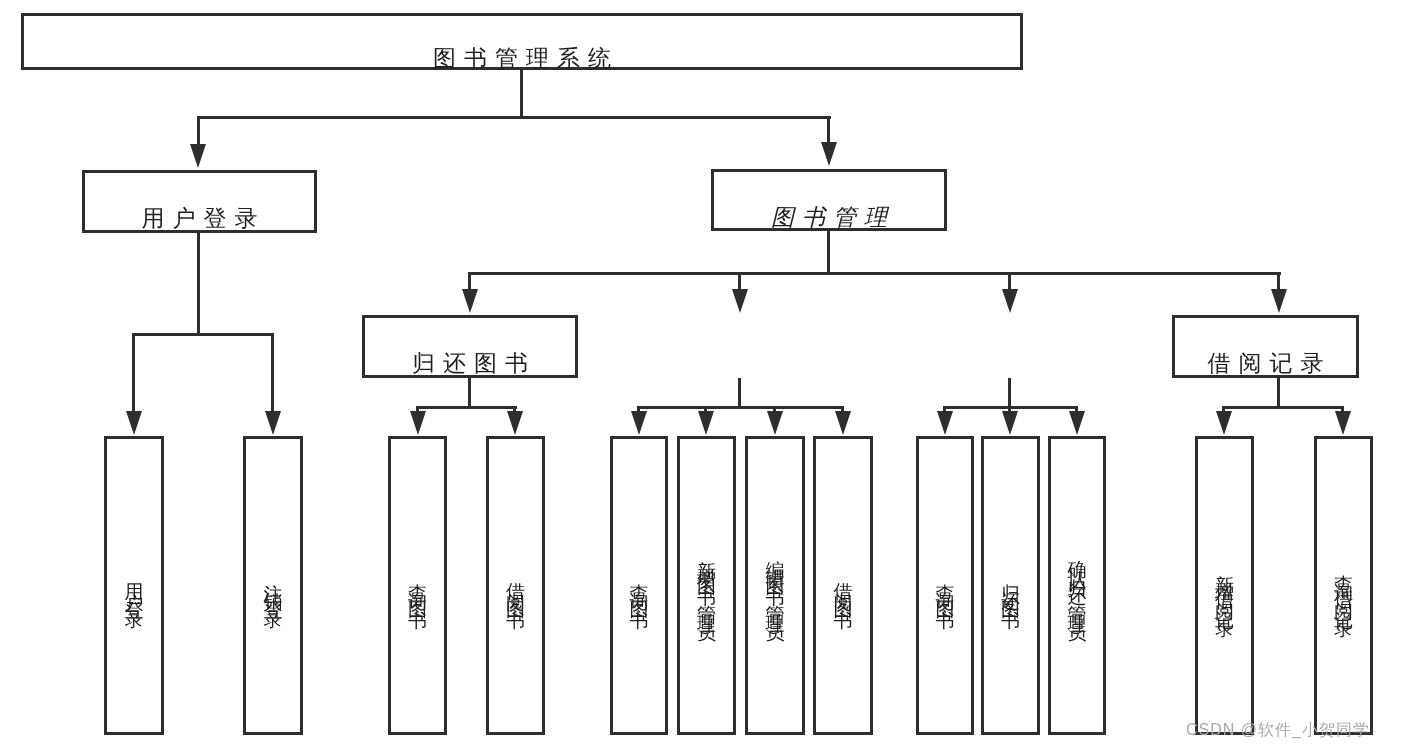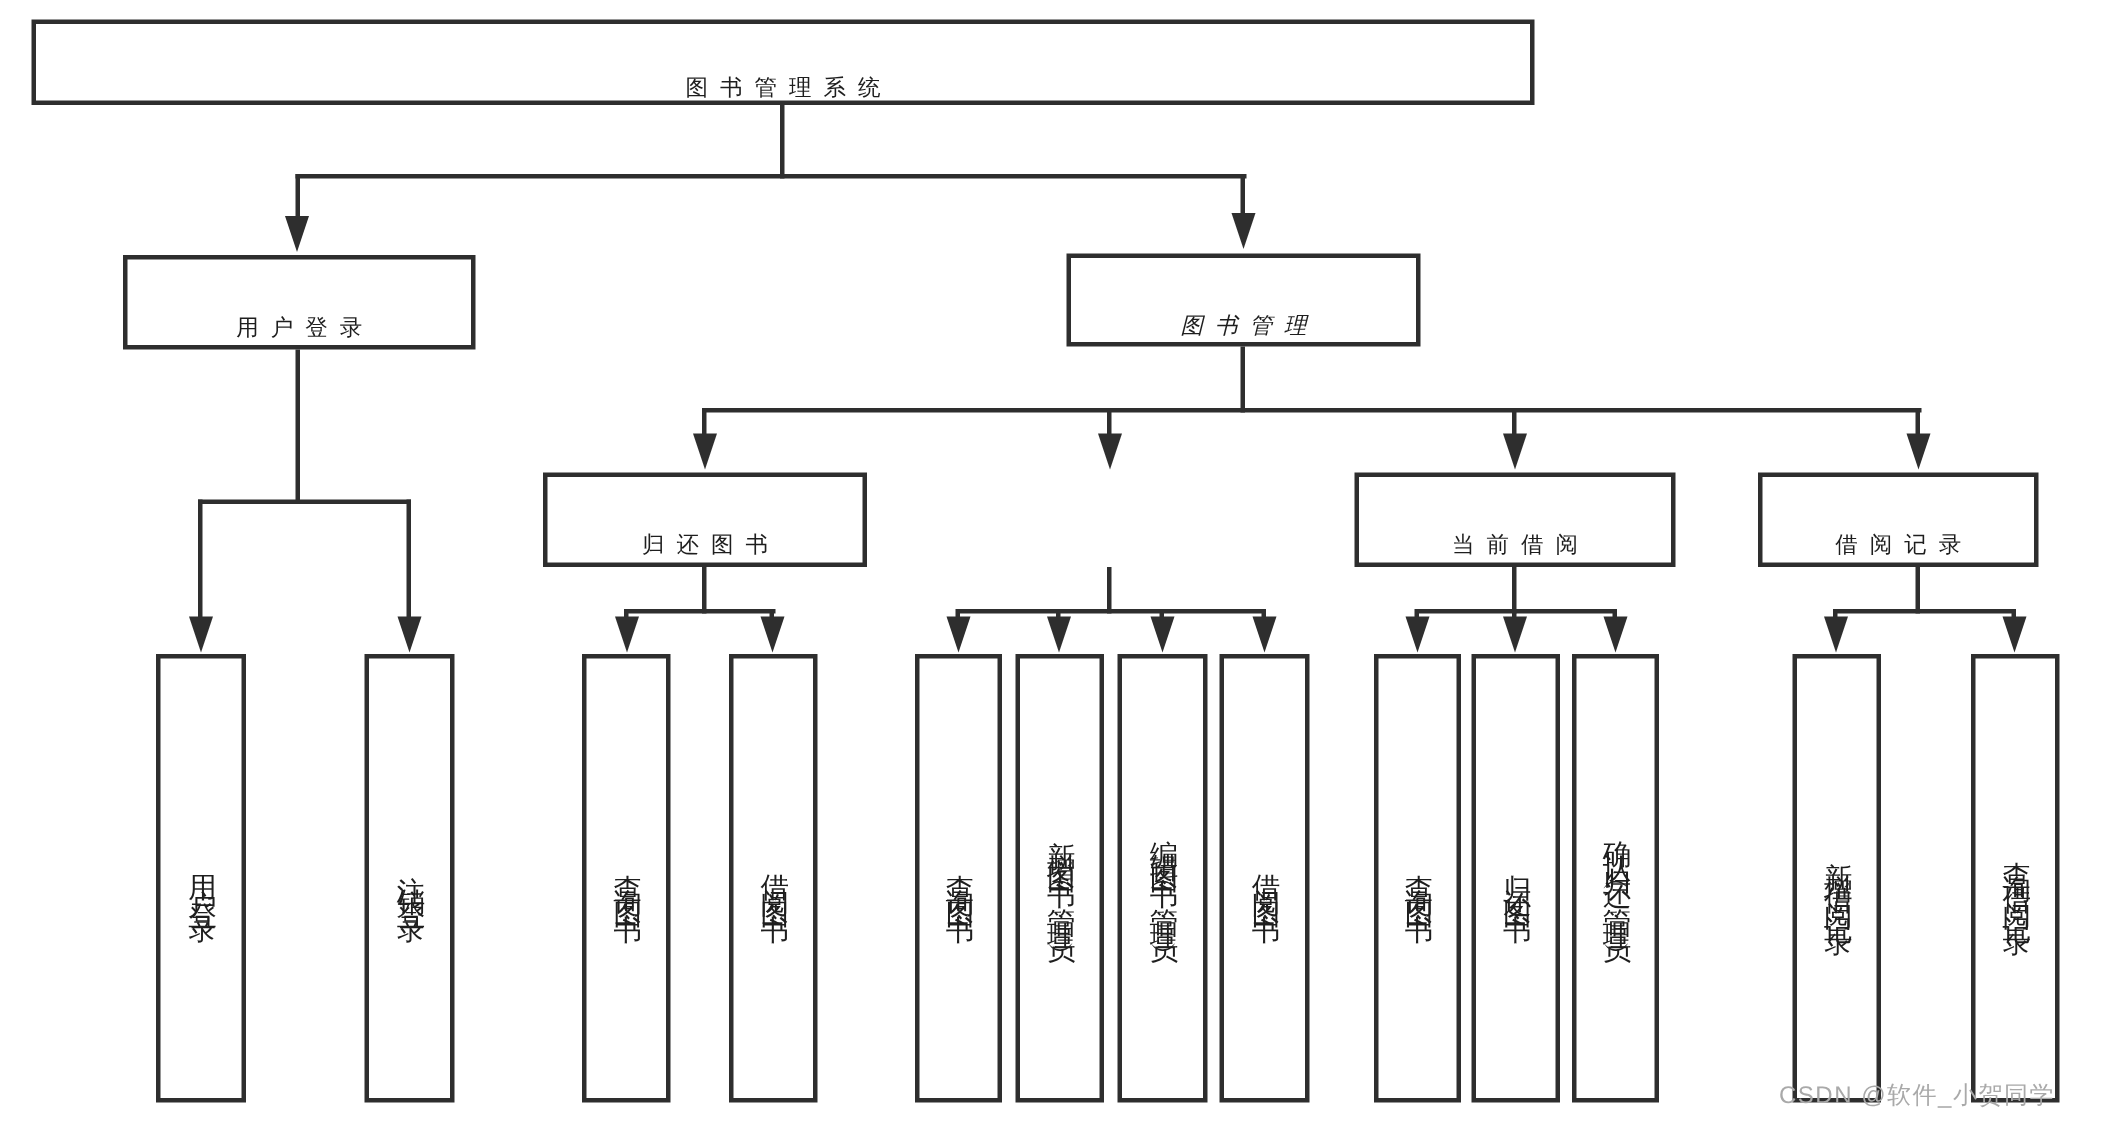--- a/index.html
+++ b/index.html
@@ -20,21 +20,21 @@
   .box{
     position:absolute;
     box-sizing:border-box;
     border:3px solid var(--line);
     background:var(--bg);
     display:flex;
     align-items:center;
     justify-content:center;
   }
   .bh span{
-    font-size:15px;
+    font-size:23px;
     letter-spacing:8px;
     text-indent:8px;
     white-space:nowrap;
     color:var(--text);
     margin-top:34px;
   }
   .bv span{
     writing-mode:vertical-rl;
     font-size:19px;
     letter-spacing:9px;
@@ -97,23 +97,20 @@
   <div class="ah" style="left:462px;top:289px;"></div>
   <div class="vl" style="left:738px;top:272px;height:20px;"></div>
   <div class="ah" style="left:732px;top:289px;"></div>
   <div class="vl" style="left:1008px;top:272px;height:20px;"></div>
   <div class="ah" style="left:1002px;top:289px;"></div>
   <div class="vl" style="left:1277px;top:272px;height:20px;"></div>
   <div class="ah" style="left:1271px;top:289px;"></div>
 
   <div class="box bh" style="left:362px;top:315px;width:216px;height:63px;">
     <span>归还图书</span>
-  </div>
-  <div class="box bh" style="left:903px;top:315px;width:214px;height:63px;">
-    <span>当前借阅</span>
   </div>
   <div class="box bh" style="left:1172px;top:315px;width:187px;height:63px;">
     <span>借阅记录</span>
   </div>
 
   <div class="vl" style="left:468px;top:378px;height:31px;"></div>
   <div class="hl" style="left:417px;top:406px;width:100px;"></div>
   <div class="vl" style="left:416px;top:406px;height:10px;"></div>
   <div class="ah" style="left:410px;top:411px;"></div>
   <div class="vl" style="left:513px;top:406px;height:10px;"></div>

